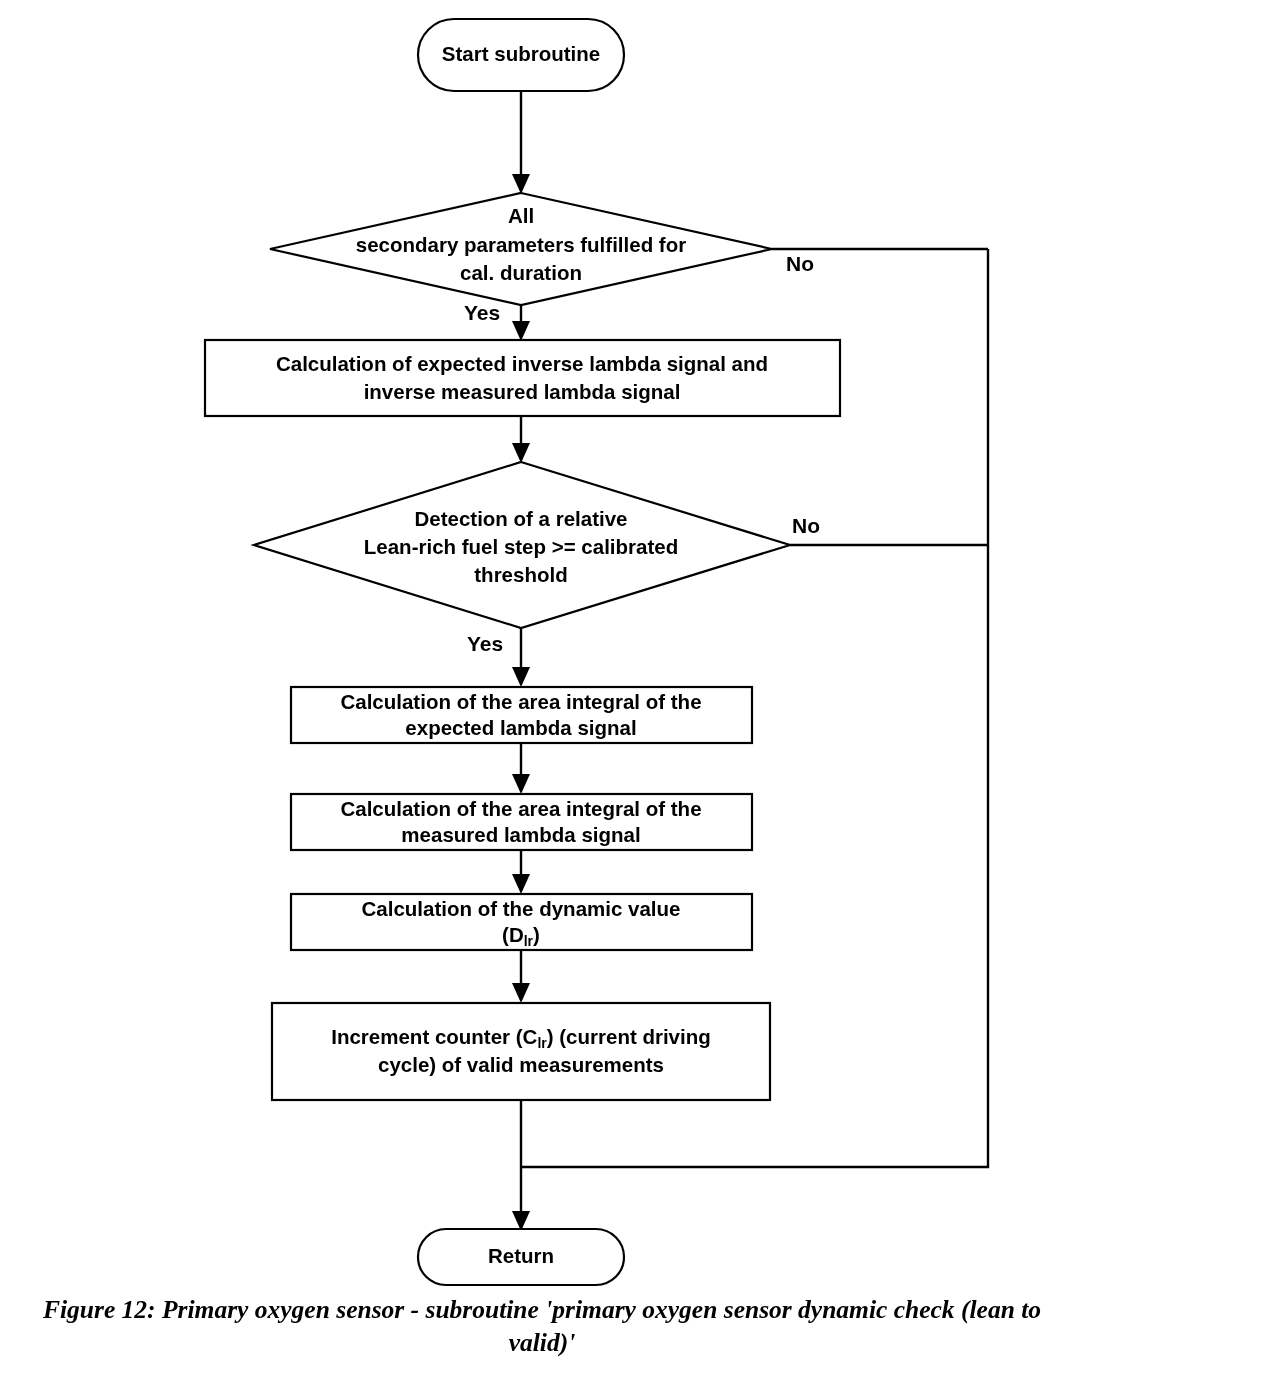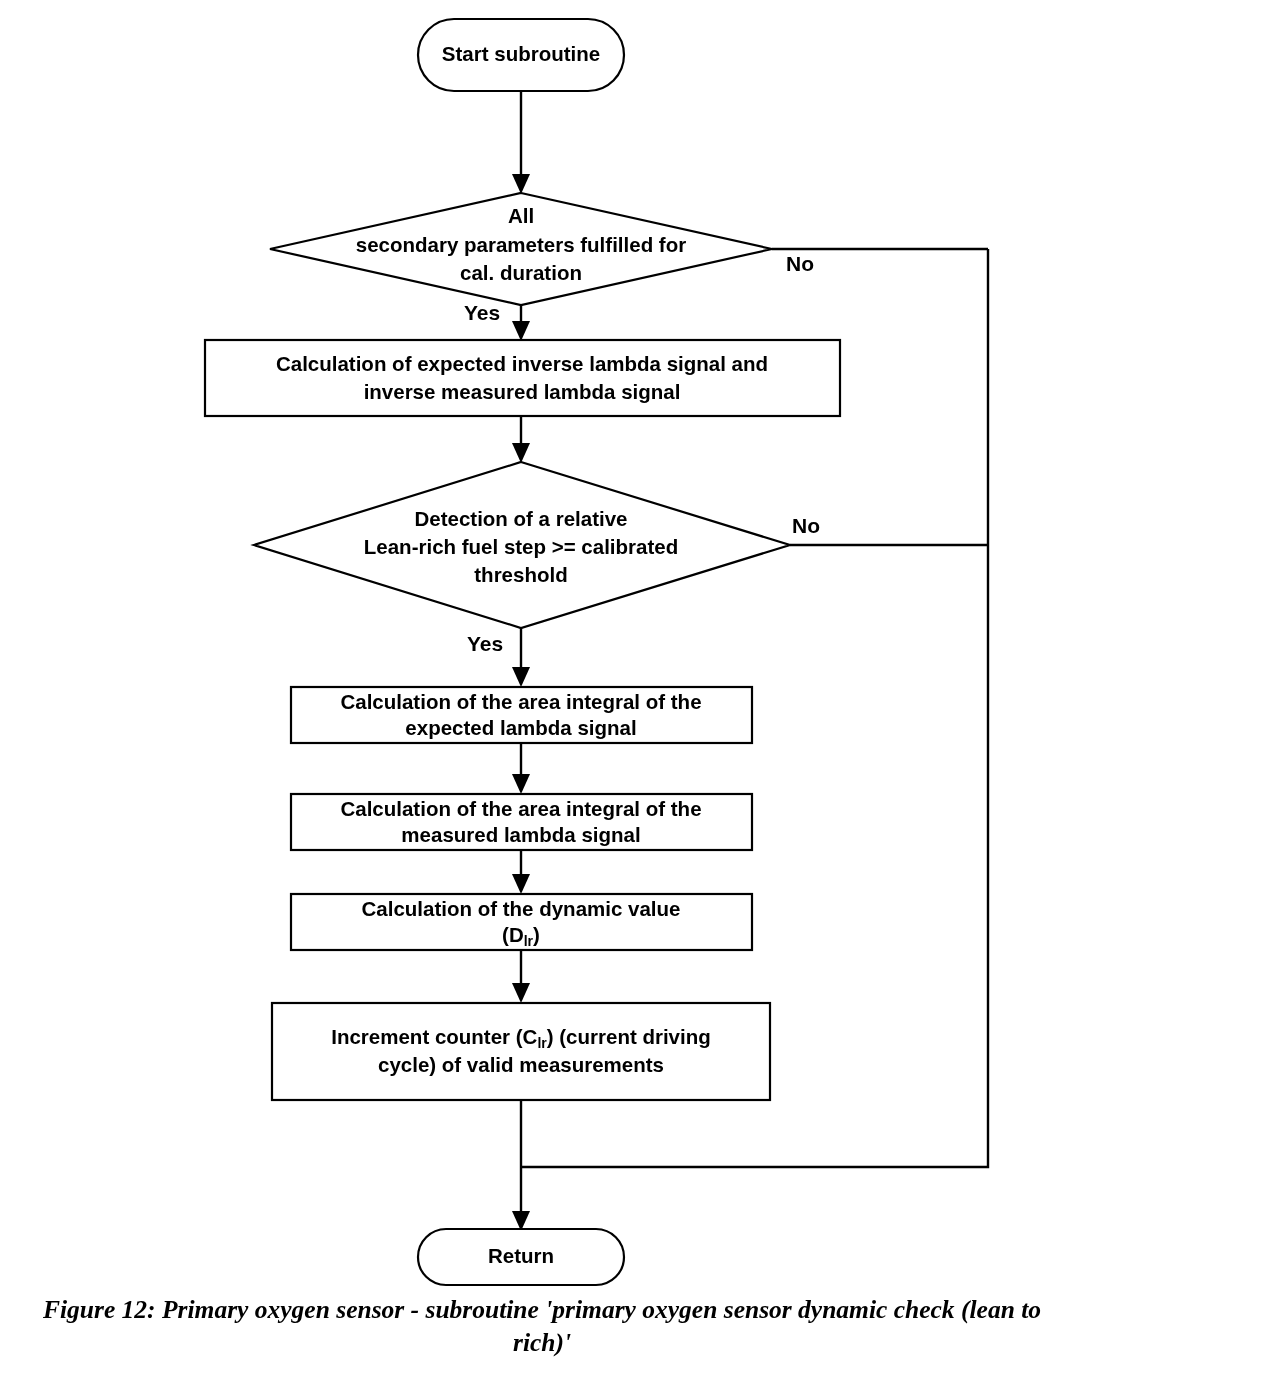--- a/index.html
+++ b/index.html
@@ -187,16 +187,16 @@
     <g>
       <rect class="shape-outline" x="418" y="1229" width="206" height="56" rx="28" ry="28"></rect>
       <text class="node-text" x="521" y="1258">Return</text>
     </g>
 
   </svg>
 
   <div class="caption">
     <span>Figure 12: Primary oxygen sensor - subroutine 'primary oxygen sensor dynamic check (lean to</span>
     <br>
-    <span>rich)'</span>
+    <span>valid)'</span>
   </div>
 
 </div>
 
 </body></html>

